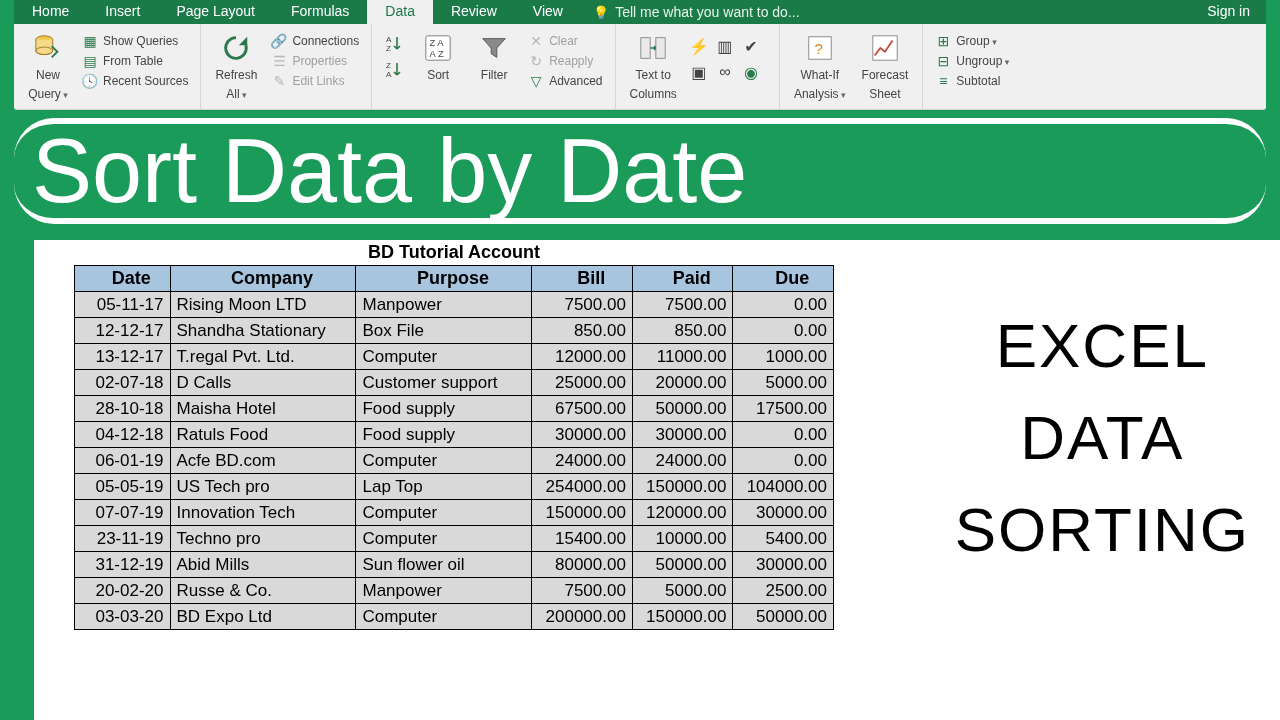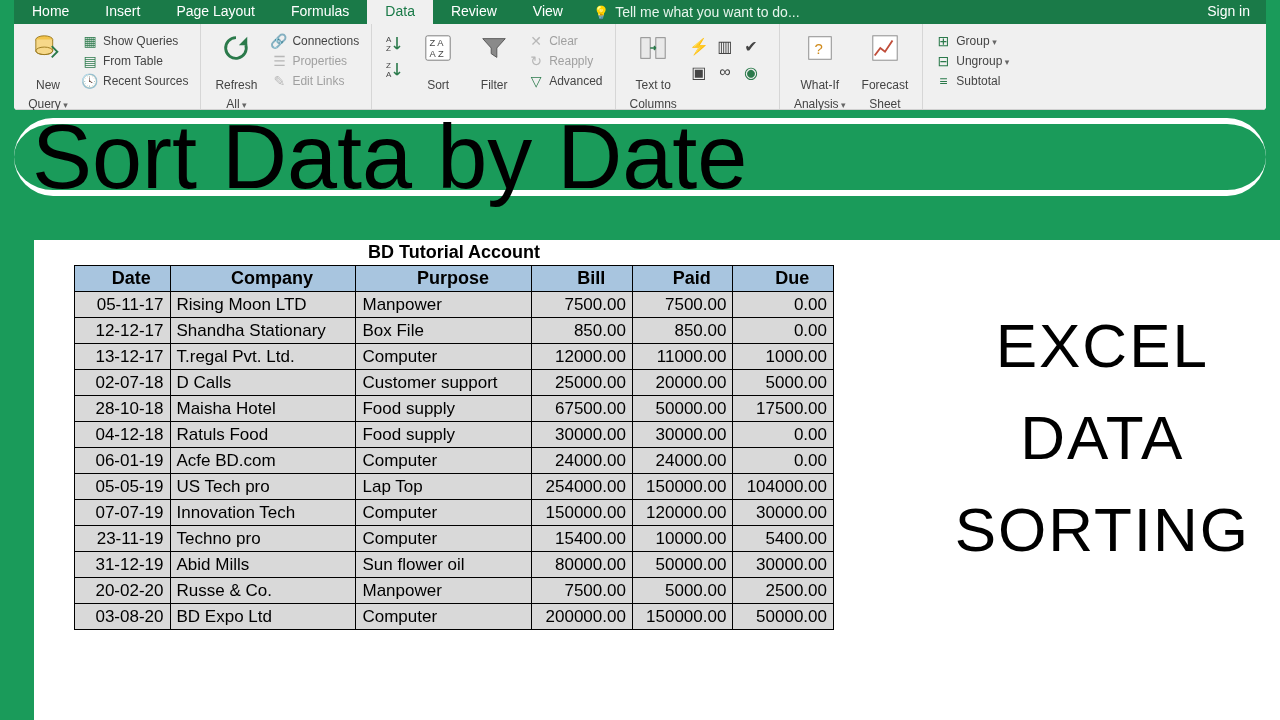--- a/index.html
+++ b/index.html
@@ -62,21 +62,21 @@
     align-items:flex-start;
     padding: 6px 10px 4px 10px;
     border-right: 1px solid #d6d6d6;
     gap: 8px;
   }
   .big-btn {
     display:flex;
     flex-direction:column;
     align-items:center;
     justify-content:flex-start;
-    gap:12px;
+    gap:2px;
     min-width:48px;
     padding: 2px 4px;
     cursor:pointer;
   }
   .big-btn .ico {
     width:32px; height:32px;
     display:flex; align-items:center; justify-content:center;
     font-size:24px;
   }
   .big-btn .lbl { text-align:center; line-height:19px; }
@@ -90,27 +90,27 @@
   .faded .mico { color:#b7b7b7; }
   .drop::after { content:" ▾"; font-size:9px; color:#666; }
   svg.ico-svg { width:30px; height:30px; }
   .mini-ico { width:20px; height:20px; display:flex;align-items:center;justify-content:center;font-size:16px;}
 
   
   .banner {
     position:absolute;
     left:14px; top:118px;
     width:1252px;
-    height:78px;
+    height:106px;
     background:#1a9b5a;
     border-radius:40px 40px 40px 40px;
     display:flex;
     align-items:center;
     padding-left:18px;
-    color:#000000;
+    color:#ffffff;
     font-size:90px;
     font-weight:400;
     font-family: "Segoe UI Light","Segoe UI",Arial,sans-serif;
     letter-spacing:0px;
     border: 6px solid #ffffff;
     border-left:none; border-right:none;
   }
   .banner span { line-height:1; }
 
   
@@ -472,21 +472,21 @@
             </tr>
             <tr>
               <td class="date">20-02-20</td>
               <td class="company">Russe &amp; Co.</td>
               <td class="purpose">Manpower</td>
               <td class="num">7500.00</td>
               <td class="num">5000.00</td>
               <td class="num">2500.00</td>
             </tr>
             <tr>
-              <td class="date">03-08-20</td>
+              <td class="date">03-03-20</td>
               <td class="company">BD Expo Ltd</td>
               <td class="purpose">Computer</td>
               <td class="num">200000.00</td>
               <td class="num">150000.00</td>
               <td class="num">50000.00</td>
             </tr>
           </tbody>
       </table>
     </div>
   </div>

